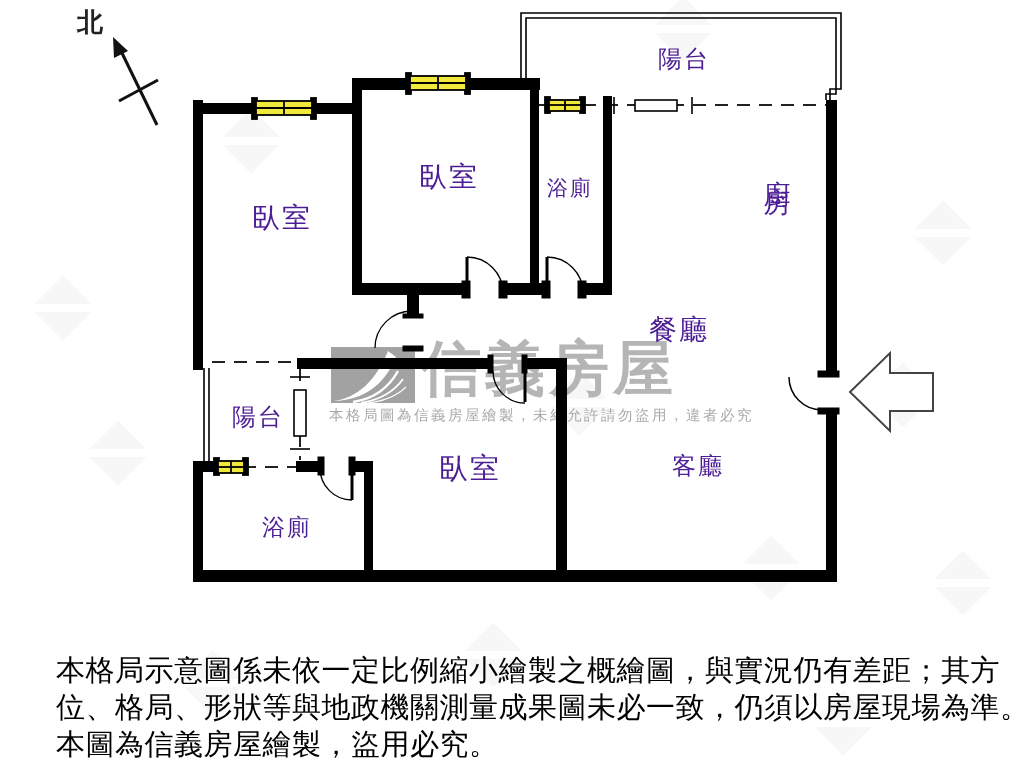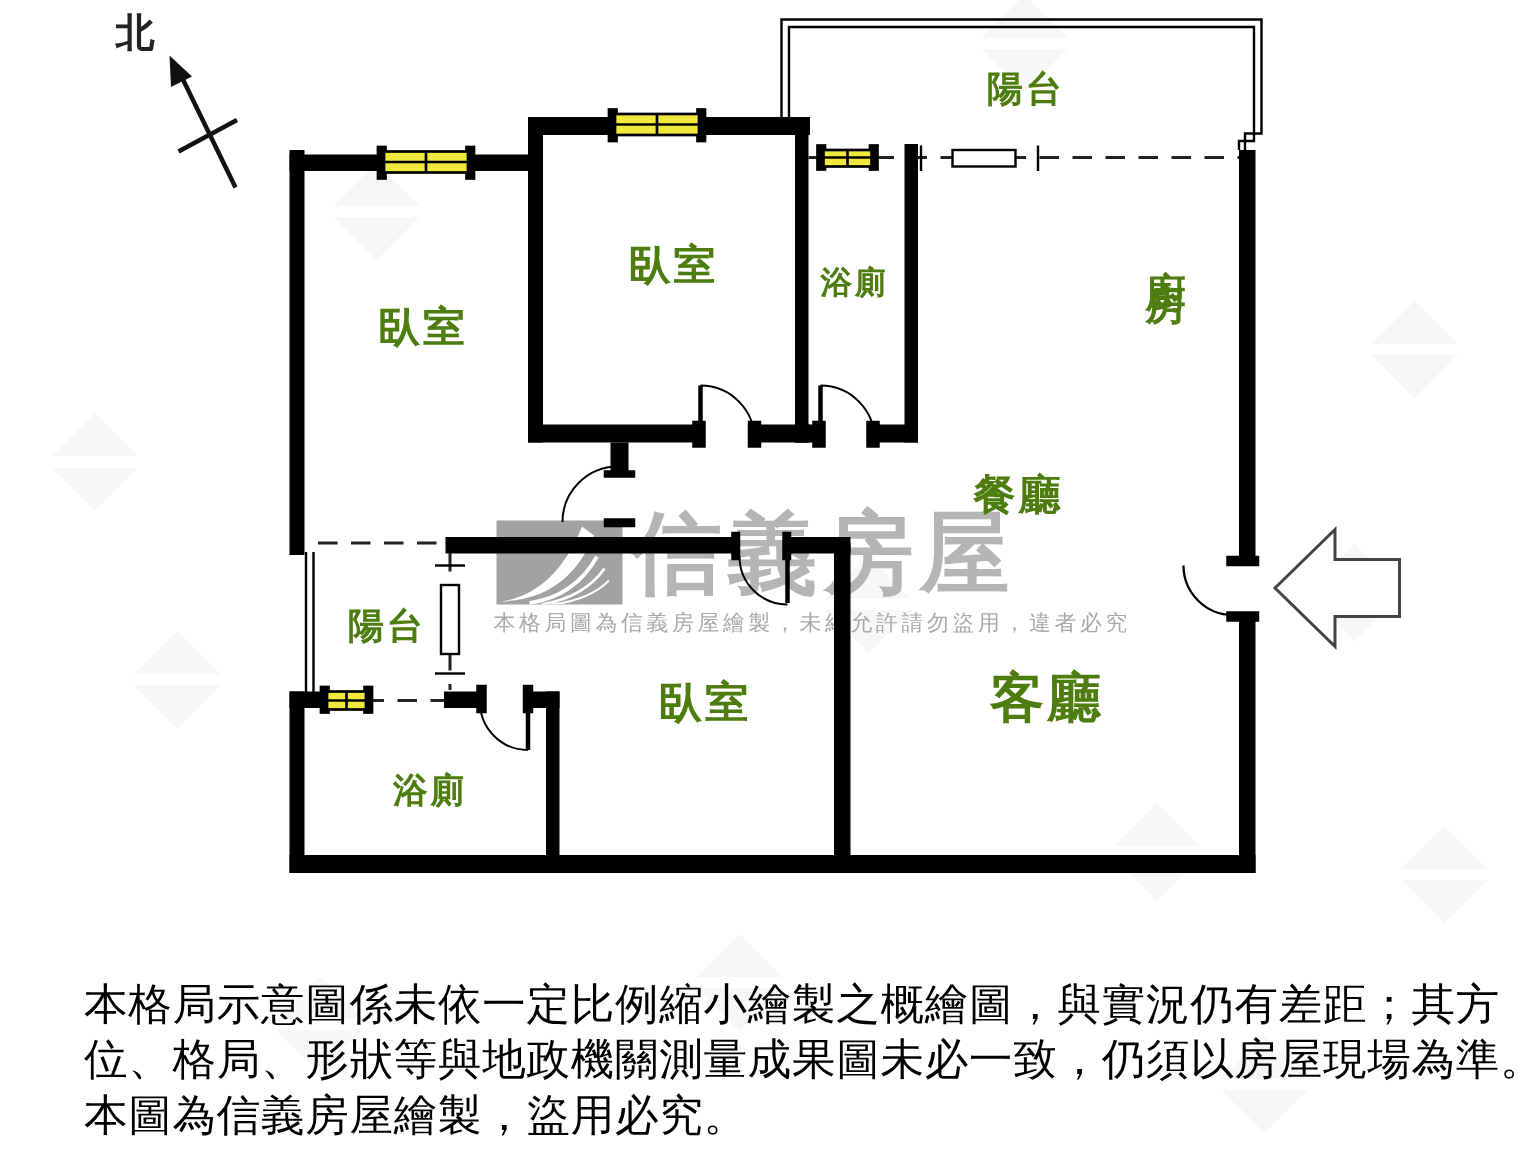--- a/index.html
+++ b/index.html
@@ -9,21 +9,21 @@
   .bg-mark{position:absolute;width:46px;height:46px;opacity:.5;transform:rotate(45deg);
            background:linear-gradient(135deg,#efefef 44%,#ffffff 44%,#ffffff 56%,#efefef 56%);}
   
   .wm-logo{position:absolute;left:331px;top:347px;width:84px;height:56px;background:#a2a2a2;}
   .wm-brand{position:absolute;left:421px;top:336px;font-size:60px;line-height:66px;font-weight:700;
             letter-spacing:4px;color:#b5b5b5;white-space:nowrap;}
   .wm-notice{position:absolute;left:329px;top:406px;font-size:14.5px;letter-spacing:2.5px;
              color:#a9a9a9;white-space:nowrap;font-weight:500;}
   svg.plan{position:absolute;left:0;top:0;}
   
-  .room-label{position:absolute;transform:translate(-50%,-50%);color:#4d7c0f;font-weight:700;
+  .room-label{position:absolute;transform:translate(-50%,-50%);color:#4c1d95;font-weight:400;
               letter-spacing:2px;white-space:nowrap;}
   .v-label{writing-mode:vertical-rl;text-orientation:upright;letter-spacing:8px;}
   .compass-label{position:absolute;transform:translate(-50%,-50%);color:#222;font-size:26px;font-weight:600;}
   
   .disclaimer{position:absolute;left:56px;top:652px;color:#000;font-size:29px;line-height:37px;
               letter-spacing:0.5px;white-space:nowrap;}
 </style>
 </head>
 <body>
 
@@ -187,21 +187,21 @@
     </g>
   </svg>
 
   <div>
     <div class="room-label" style="left:684px;top:59px;font-size:24px">陽台</div>
     <div class="room-label v-label" style="left:777px;top:166px;font-size:27px">廚房</div>
     <div class="room-label" style="left:282px;top:218px;font-size:28px">臥室</div>
     <div class="room-label" style="left:449px;top:177px;font-size:28px">臥室</div>
     <div class="room-label" style="left:570px;top:188px;font-size:21px">浴廁</div>
     <div class="room-label" style="left:679px;top:330px;font-size:28px">餐廳</div>
-    <div class="room-label" style="left:698px;top:466px;font-size:36px">客廳</div>
+    <div class="room-label" style="left:698px;top:466px;font-size:24px">客廳</div>
     <div class="room-label" style="left:470px;top:469px;font-size:29px">臥室</div>
     <div class="room-label" style="left:258px;top:417px;font-size:24px">陽台</div>
     <div class="room-label" style="left:287px;top:527px;font-size:23px">浴廁</div>
   </div>
 
   <div class="compass-label" style="left:90px;top:22px">北</div>
 
   <div class="disclaimer">
     <div>本格局示意圖係未依一定比例縮小繪製之概繪圖，與實況仍有差距；其方</div>
     <div>位、格局、形狀等與地政機關測量成果圖未必一致，仍須以房屋現場為準。</div>

